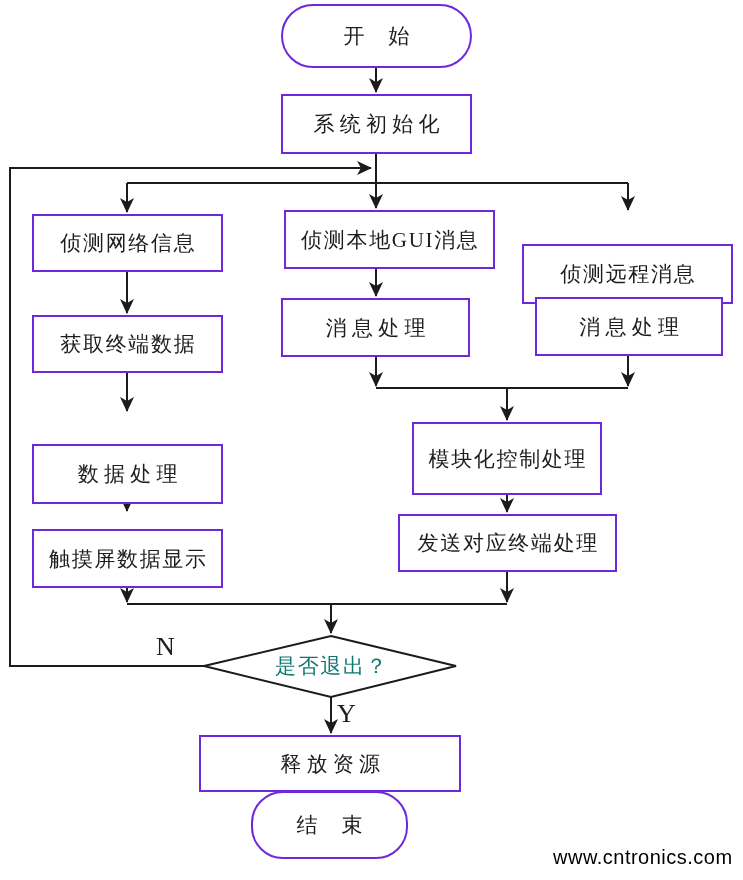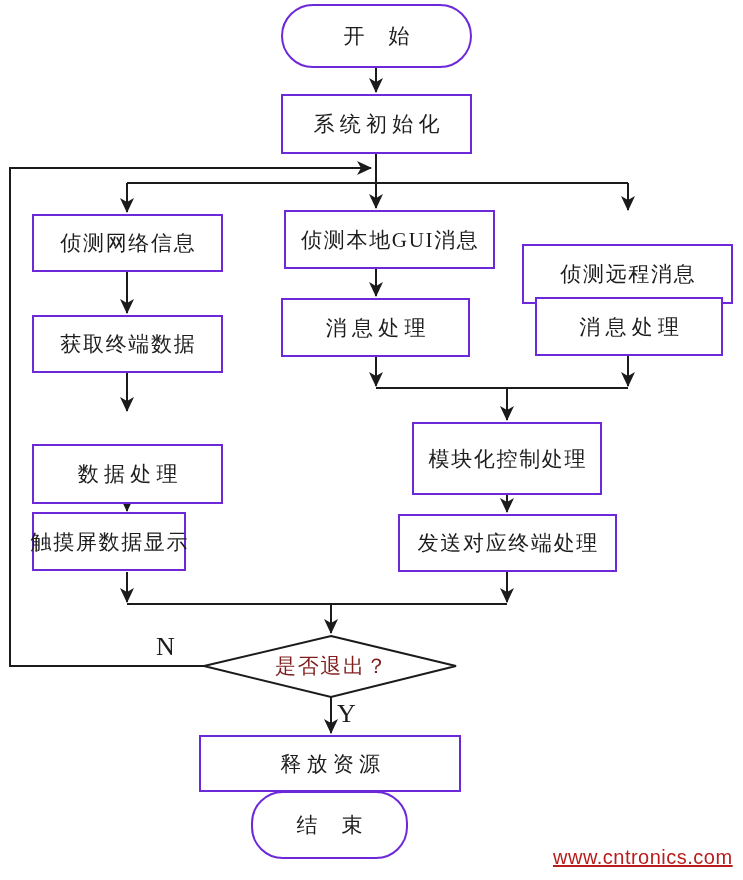--- a/index.html
+++ b/index.html
@@ -14,21 +14,21 @@
   .node{
     position:absolute;box-sizing:border-box;
     border:2px solid #6d28d9;background:#ffffff;
     display:flex;align-items:center;justify-content:center;
     font-size:21px;color:#1d1d1d;white-space:nowrap;
     z-index:2;
   }
   .terminator{border-radius:32px;}
   .decision-text{
     position:absolute;display:flex;align-items:center;justify-content:center;
-    font-size:21px;color:#7f1d1d;white-space:nowrap;z-index:3;background:transparent;
+    font-size:21px;color:#0f766e;white-space:nowrap;z-index:3;background:transparent;
   }
   
   .ls-sm{letter-spacing:0.08em;padding-left:0.08em;}
   .ls-md{letter-spacing:0.25em;padding-left:0.25em;}
   .ls-lg{letter-spacing:0.45em;padding-left:0.45em;}
   .branch-label{
     position:absolute;font-size:26px;color:#1d1d1d;z-index:3;
     font-family:"Liberation Serif","DejaVu Serif",serif;
   }
   .watermark{
@@ -90,21 +90,21 @@
   <div class="node terminator ls-lg" style="left:281px;top:4px;width:191px;height:64px;">开 始</div>
 
   <div class="node ls-md" style="left:281px;top:94px;width:191px;height:60px;">系统初始化</div>
 
   <div class="node ls-sm" style="left:32px;top:214px;width:191px;height:58px;">侦测网络信息</div>
 
   <div class="node ls-sm" style="left:32px;top:315px;width:191px;height:58px;text-align:right;">获取终端数据</div>
 
   <div class="node ls-md" style="left:32px;top:413px;width:191px;height:60px;margin-top:31px;">数据处理</div>
 
-  <div class="node ls-sm" style="left:32px;top:512px;width:154px;height:59px;">触摸屏数据显示</div>
+  <div class="node ls-sm" style="left:32px;top:529px;width:191px;height:59px;">触摸屏数据显示</div>
 
   <div class="node ls-sm" style="left:284px;top:210px;width:211px;height:59px;">侦测本地GUI消息</div>
 
   <div class="node ls-md" style="left:281px;top:298px;width:189px;height:59px;">消息处理</div>
 
   <div class="node ls-sm" style="left:522px;top:212px;width:211px;height:60px;margin-top:32px;">侦测远程消息</div>
 
   <div class="node ls-md" style="left:535px;top:297px;width:188px;height:59px;">消息处理</div>
 
   <div class="node ls-sm" style="left:412px;top:422px;width:190px;height:73px;">模块化控制处理</div>
@@ -113,14 +113,14 @@
 
   <div class="decision-text ls-sm" style="left:204px;top:639px;width:252px;height:54px;">是否退出？</div>
 
   <div class="node ls-md" style="left:199px;top:735px;width:262px;height:57px;">释放资源</div>
 
   <div class="node terminator ls-lg" style="left:251px;top:791px;width:157px;height:68px;">结 束</div>
 
   <div class="branch-label" style="left:156px;top:632px;">N</div>
   <div class="branch-label" style="left:337px;top:699px;">Y</div>
 
-  <div class="watermark" style="color: #b91c1c; text-decoration: underline;">www.cntronics.com</div>
+  <div class="watermark" style="color: #000000;">www.cntronics.com</div>
 </div>
 
 </body></html>

